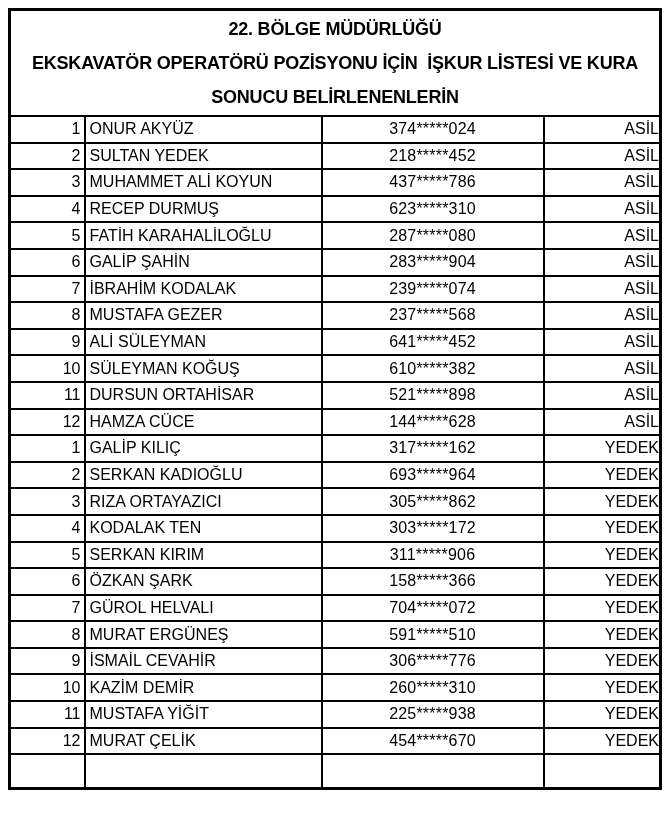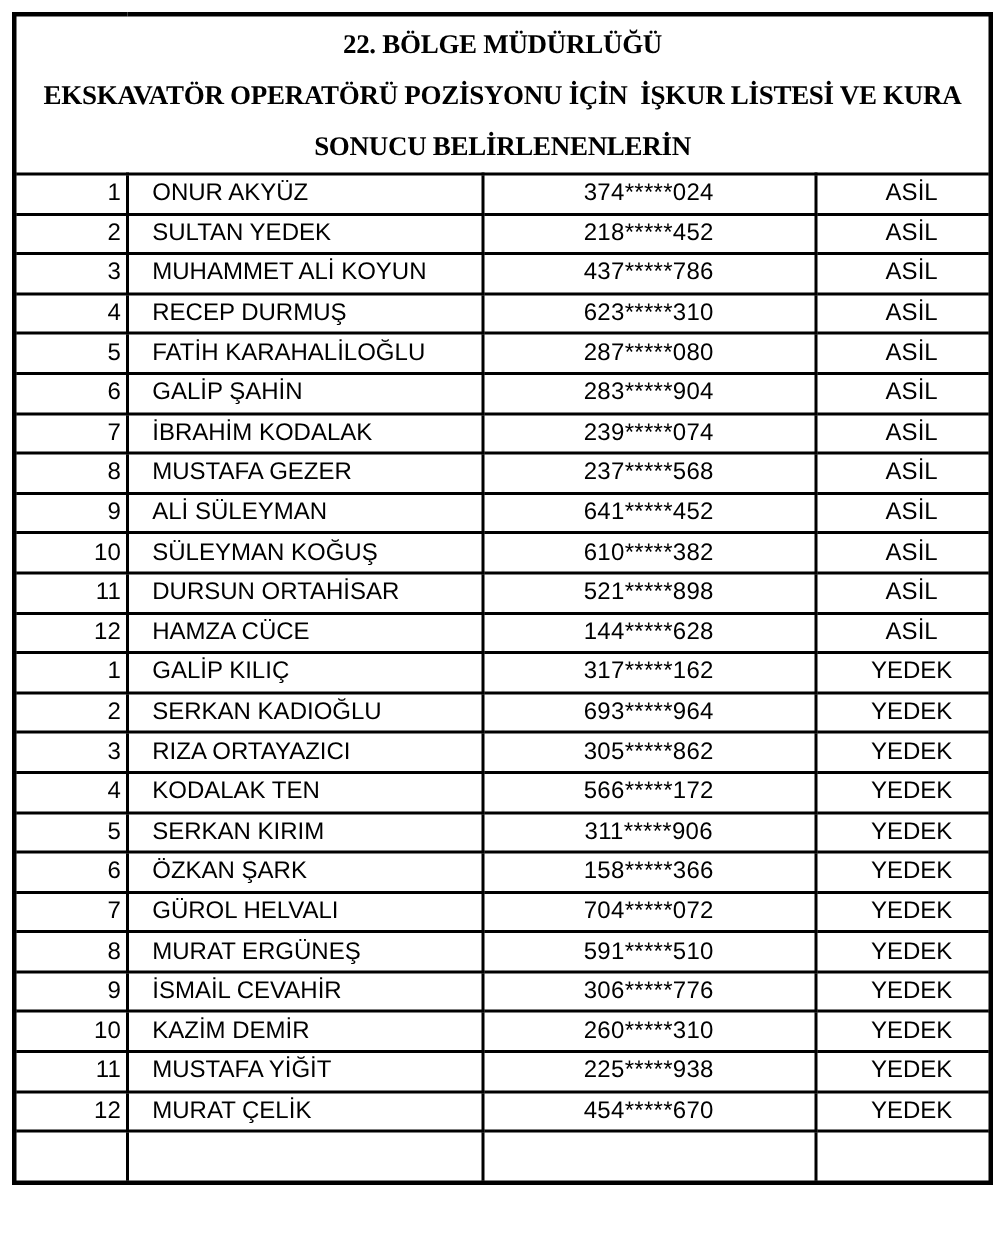--- a/index.html
+++ b/index.html
@@ -33,43 +33,42 @@
     height: 104px;
     text-align: center;
     vertical-align: middle;
     font-weight: bold;
     font-size: 18px;
     letter-spacing: -0.2px;
   }
   .title-line {
     line-height: 34px;
     white-space: pre-wrap; 
-    font-family: Liberation Serif, serif;
   }
   
   tr.header-row td {
     height: 56px;
     font-weight: bold;
     font-size: 17px;
     text-align: center;
     vertical-align: middle;
     border-bottom-width: 3px;
   }
   .tc-header-line { line-height: 25px; white-space: pre-wrap; }
   
   tr.data-row { height: 26.6px; }
   tr.data-row td {
     font-size: 16px;
     vertical-align: middle;
     line-height: 24px;
   }
   td.cell-no     { text-align: right; padding-right: 3px; }
-  td.cell-name   { text-align: left;  padding-left: 16px; }
+  td.cell-name   { text-align: left;  padding-left: 4px; }
   td.cell-tc     { text-align: center; letter-spacing: 0.2px; }
-  td.cell-status { text-align: center;  padding-left: 12px; }
+  td.cell-status { text-align: right;  padding-left: 12px; }
   
   tr.empty-row { height: 34px; }
   tr.empty-row td { border-bottom: none; }
 </style>
 </head>
 <body>
 
 <table class="doc-table">
   <colgroup>
     <col style="width:75px">
@@ -187,21 +186,21 @@
   <tr class="data-row">
     <td class="cell-no">3</td>
     <td class="cell-name">RIZA ORTAYAZICI</td>
     <td class="cell-tc">305*****862</td>
     <td class="cell-status">YEDEK</td>
   </tr>
 
   <tr class="data-row">
     <td class="cell-no">4</td>
     <td class="cell-name">KODALAK TEN</td>
-    <td class="cell-tc">566*****172</td>
+    <td class="cell-tc">303*****172</td>
     <td class="cell-status">YEDEK</td>
   </tr>
 
   <tr class="data-row">
     <td class="cell-no">5</td>
     <td class="cell-name">SERKAN KIRIM</td>
     <td class="cell-tc">311*****906</td>
     <td class="cell-status">YEDEK</td>
   </tr>
 

